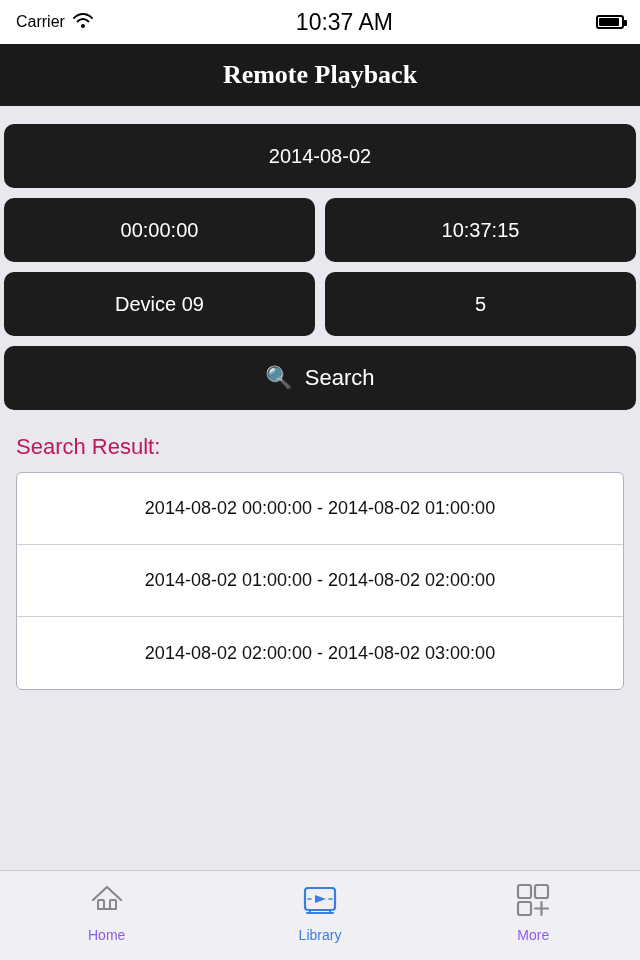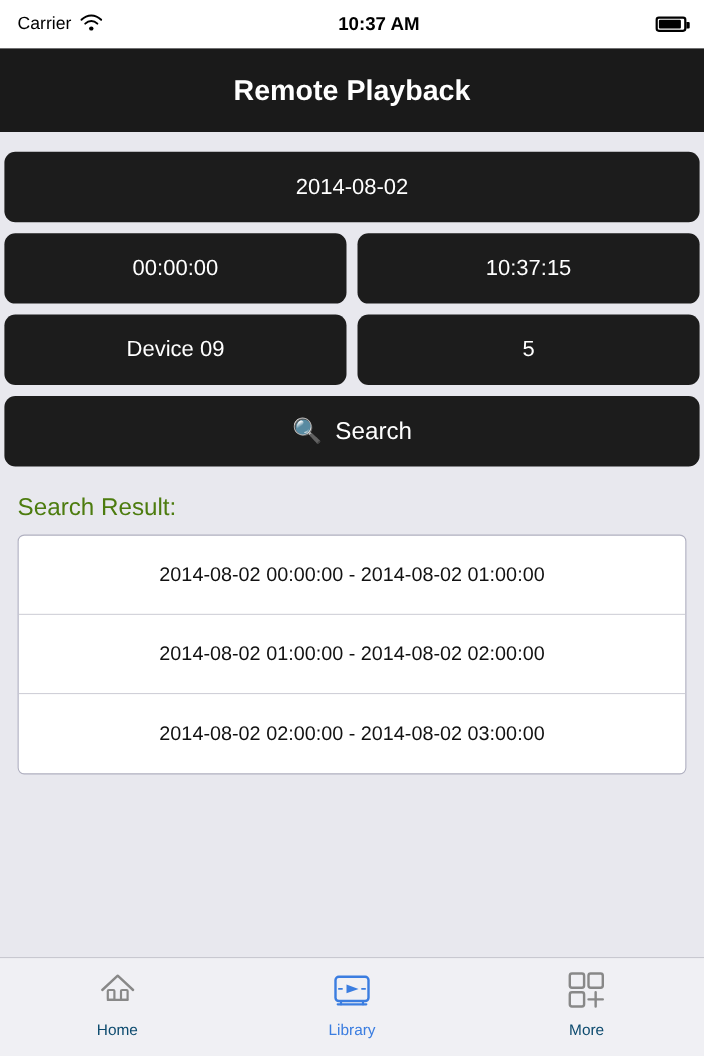--- a/index.html
+++ b/index.html
@@ -17,30 +17,31 @@
       background: #fff;
       height: 44px;
       display: flex;
       align-items: center;
       justify-content: space-between;
       padding: 0 16px;
       font-size: 16px;
       font-weight: 500;
     }
     .status-left { display: flex; align-items: center; gap: 8px; }
-    .status-center { font-weight: 700; font-size: 17px; }
+    .status-center { font-weight: 400; font-size: 23px; }
     .status-right { display: flex; align-items: center; gap: 4px; }
 
     
     .title-bar {
       background: #1a1a1a;
-      height: 76px;
-      display: flex;
-      align-items: center;
-      justify-content: center;
+      height: 62px;
+      display: flex;
+      align-items: center;
+      justify-content: center;
+      font-family: Liberation Serif, serif;
     }
     .title-bar h1 {
       color: #fff;
       font-size: 26px;
       font-weight: 700;
     }
 
     
     .controls-area {
       background: #e8e8ee;
@@ -88,21 +89,21 @@
       gap: 12px;
     }
 
     
     .search-result-section {
       background: #e8e8ee;
       padding: 14px 16px 6px;
     }
     .search-result-label {
       font-size: 22px;
-      color: #4d7c0f;
+      color: #be185d;
       font-weight: 400;
     }
 
     
     .result-list {
       margin: 6px 16px 0;
       background: #fff;
       border: 1.5px solid #b0b0c0;
       border-radius: 6px;
       overflow: hidden;
@@ -148,21 +149,21 @@
       padding-bottom: 6px;
     }
 
     .tab-icon {
       font-size: 30px;
       line-height: 1;
     }
 
     .tab-label {
       font-size: 14px;
-      color: #0c4a6e;
+      color: #8b5cf6;
     }
 
     .tab-item.active .tab-label {
       color: #3b7de0;
     }
     .tab-item.active .tab-icon {
       color: #3b7de0;
     }
 
     

